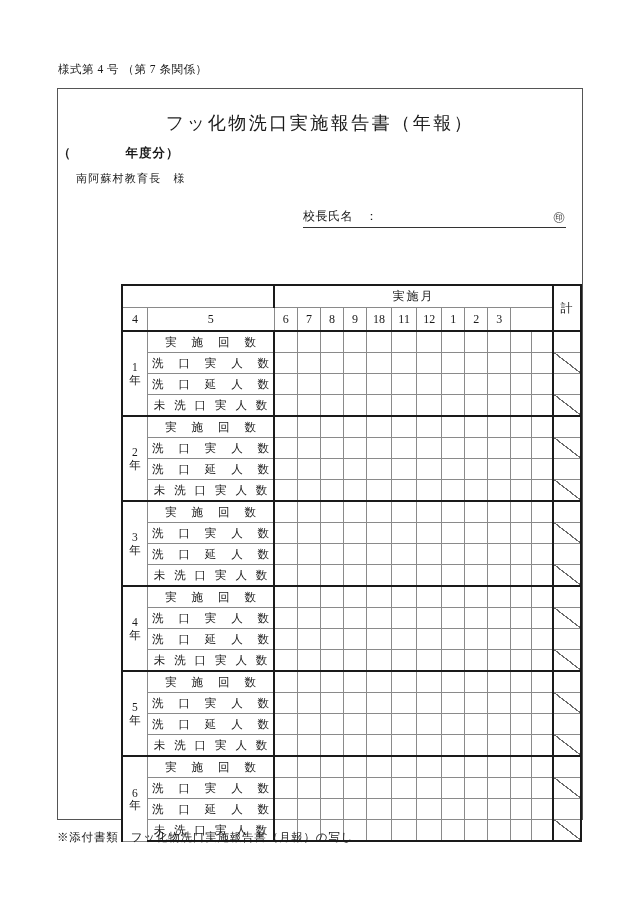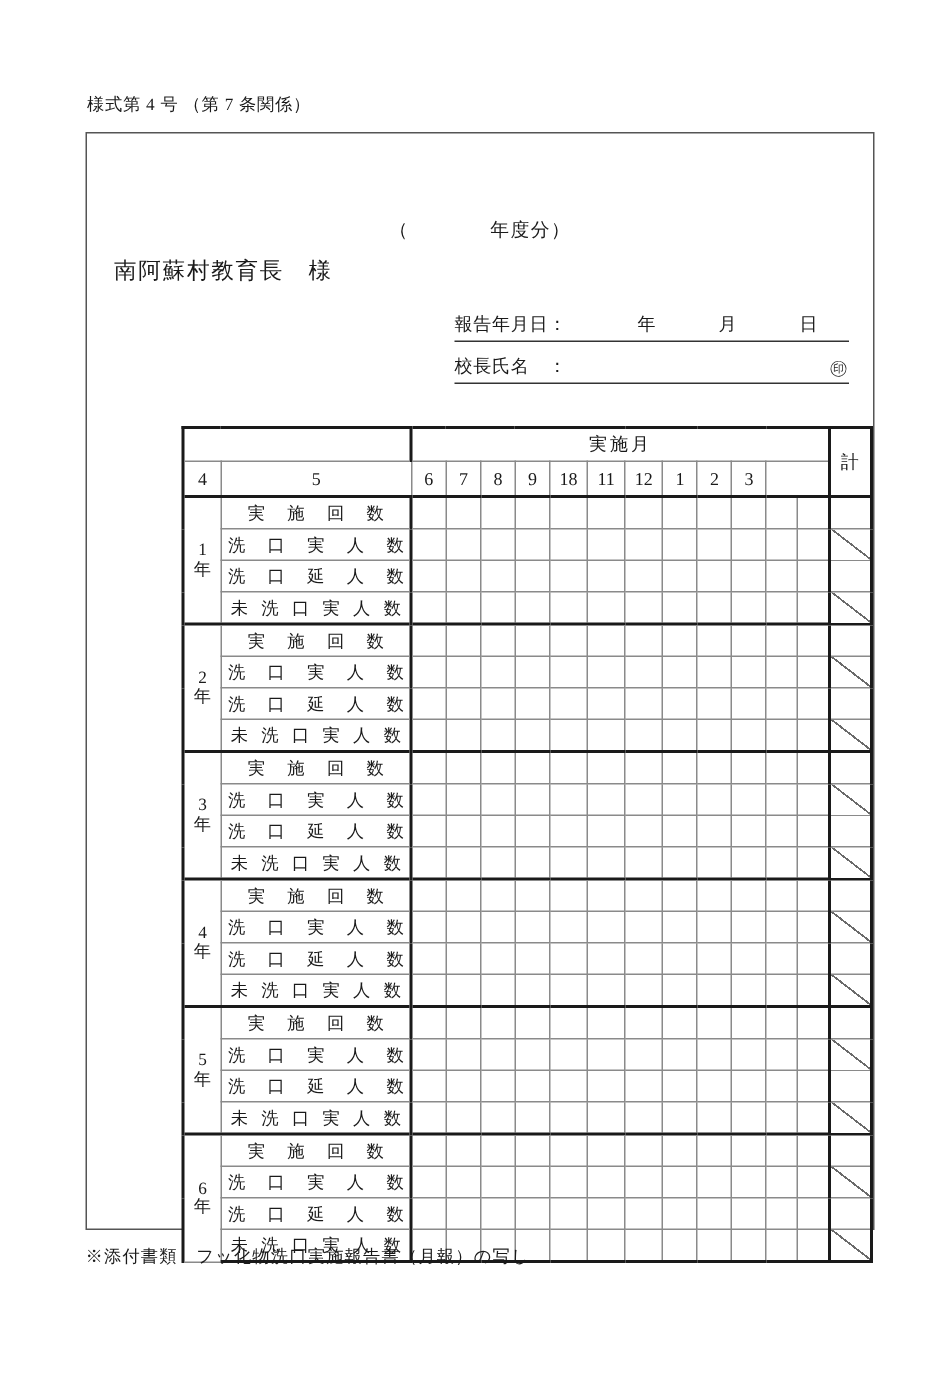--- a/index.html
+++ b/index.html
@@ -46,30 +46,30 @@
     text-align: center;
     font-size: 18px;
     letter-spacing: 2.5px;
     white-space: nowrap;
   }
   #doc-subtitle {
     position: absolute;
     left: 0;
     top: 56px;
     width: 100%;
-    text-align: center;
     font-size: 12.5px;
     letter-spacing: 1px;
     white-space: nowrap;
+    font-weight: bold;
   }
   #addressee {
     position: absolute;
     left: 18px;
     top: 82px;
-    font-size: 15px;
+    font-size: 11px;
     letter-spacing: 1.2px;
     white-space: nowrap;
   }
 
   
   #meta-fields {
     position: absolute;
     left: 245px;
     top: 116px;
     width: 263px;
@@ -195,33 +195,26 @@
     white-space: nowrap;
   }
 </style>
 </head>
 <body>
 
 <div id="form-number">様式第 4 号 （第 7 条関係）</div>
 
 <div id="page-frame">
 
+  <div id="doc-title">フッ化物洗口実施報告書（年報）</div>
   <div id="doc-subtitle">（　　　　年度分）</div>
   <div id="addressee">南阿蘇村教育長　様</div>
 
   <div id="meta-fields">
 
-    <div class="meta-row">
-      <span class="meta-label">報告年月日：</span>
-      <span class="date-parts">
-        <span class="date-part">年</span>
-        <span class="date-part">月</span>
-        <span class="date-part">日</span>
-      </span>
-    </div>
 
 
     <div class="meta-row">
       <span class="meta-label">校長氏名　：</span>
       <span class="meta-blank"></span>
       <span class="seal-mark">㊞</span>
     </div>
 
   </div>
 

